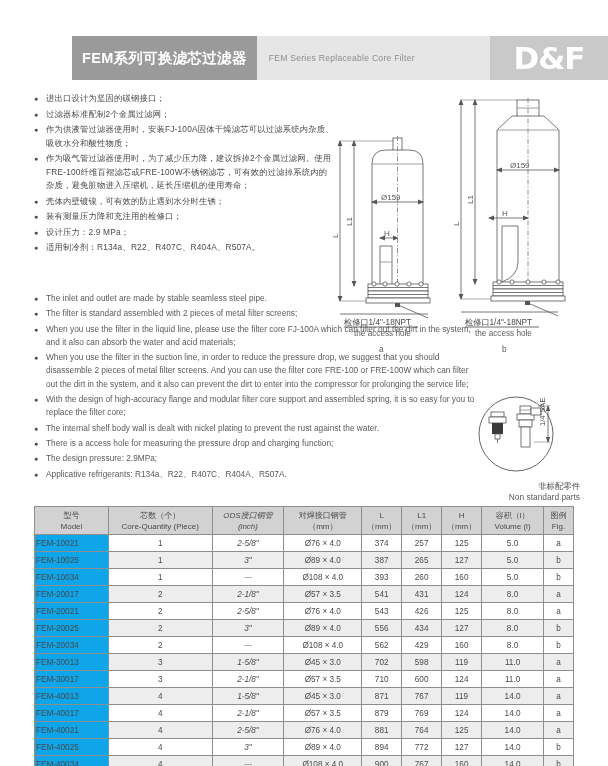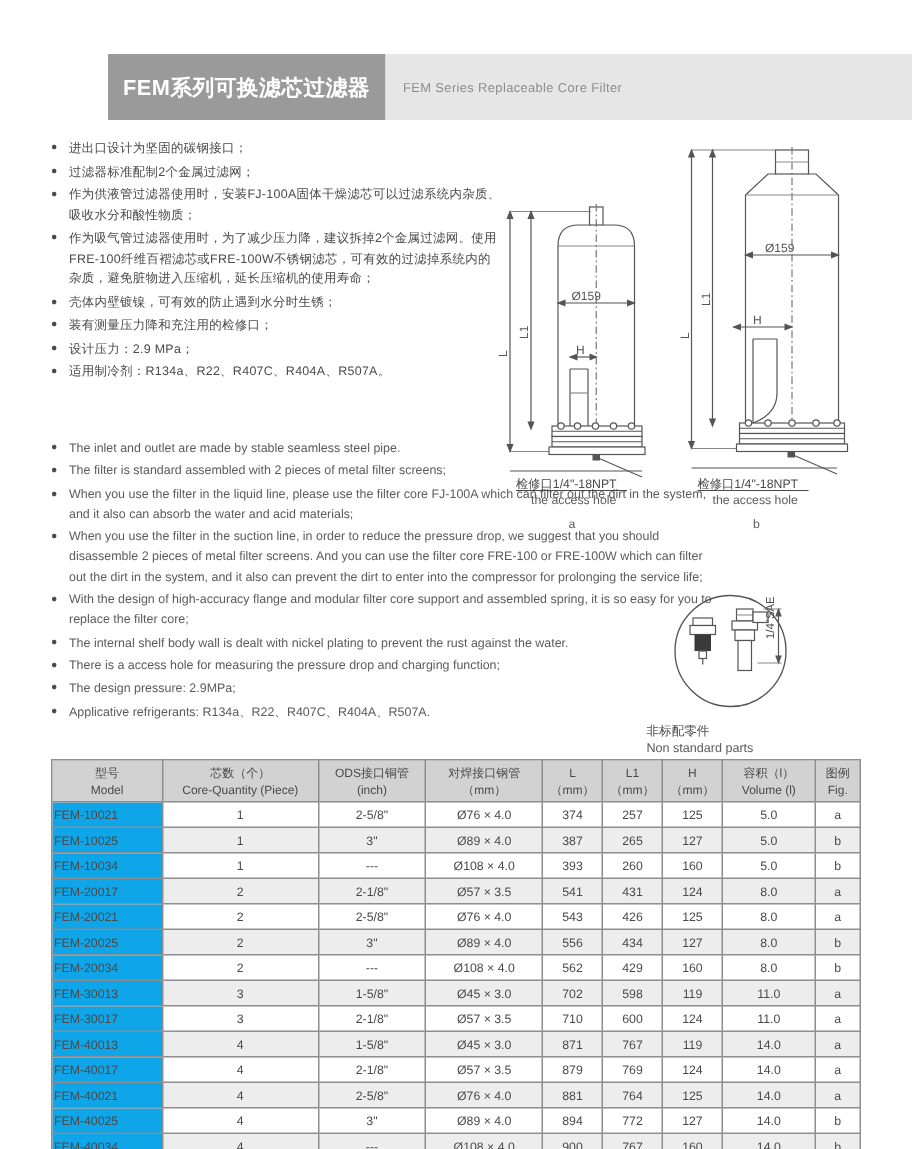--- a/index.html
+++ b/index.html
@@ -54,22 +54,22 @@
   }
   .cn .bullet-text { font-size: 8.3px; letter-spacing: .2px; }
   .en-block { position: absolute; left: 34px; top: 292px; width: 448px; }
   .en-block .bullet-text { font-size: 8.3px; line-height: 13.3px; color: #5b5b5b; }
   .en-block .bullet-dot { line-height: 13.3px; }
 
   
   .diagrams { position: absolute; left: 332px; top: 86px; width: 276px; height: 270px; }
   .diagrams svg { display: block; }
   .np-wrap {
-    position: absolute; left: 431px; top: 396px; width: 120px; height: 100px;
-    text-align: left;
+    position: absolute; left: 460px; top: 396px; width: 120px; height: 100px;
+    text-align: right;
   }
   .np-cap-cn { font-size: 8.4px; color: #4a4a4a; margin-top: 1px; }
   .np-cap-en { font-size: 8.4px; color: #5b5b5b; }
 
   
   .spec-table {
     position: absolute; left: 34px; top: 506px;
     width: 540px; border-collapse: collapse;
     font-size: 8.2px; color: #4a4a4a;
   }
@@ -79,40 +79,43 @@
   }
   .spec-table thead th { background: #d2d2d2; height: 28px; font-size: 8px; }
   .spec-table thead th .cnh { display: block; }
   .spec-table thead th .enh { display: block; }
   .spec-table tbody tr { height: 17px; }
   .spec-table tbody tr.odd { background: #ffffff; }
   .spec-table tbody tr.even { background: #ededed; }
   .spec-table tbody td.model { background: #0ea5e9; text-align: left; }
   .c-model { width: 74px; }
   .c-core  { width: 104px; }
-  .c-ods   { width: 72px; }
+  .c-ods   { width: 72px; font-style: italic; }
   .c-weld  { width: 78px; }
   .c-l     { width: 40px; }
   .c-l1    { width: 40px; }
   .c-h     { width: 40px; }
   .c-vol   { width: 62px; }
   .c-fig   { width: 30px; }
 </style>
 </head>
 <body>
 
 <div class="page">
 
   <div class="header">
     <div class="hdr-left-pad"></div>
     <div class="hdr-title-box">
       <span>FEM系列可换滤芯过滤器</span>
     </div>
     <div class="hdr-sub-box">
       <span>FEM Series Replaceable Core Filter</span>
+    </div>
+    <div class="hdr-logo-box">
+      <span class="logo-text">D&amp;F</span>
     </div>
   </div>
 
   <div class="bullets cn">
     <div class="bullet-row">
       <div class="bullet-dot">●</div>
       <div class="bullet-text">进出口设计为坚固的碳钢接口；</div>
     </div>
     <div class="bullet-row">
       <div class="bullet-dot">●</div>

